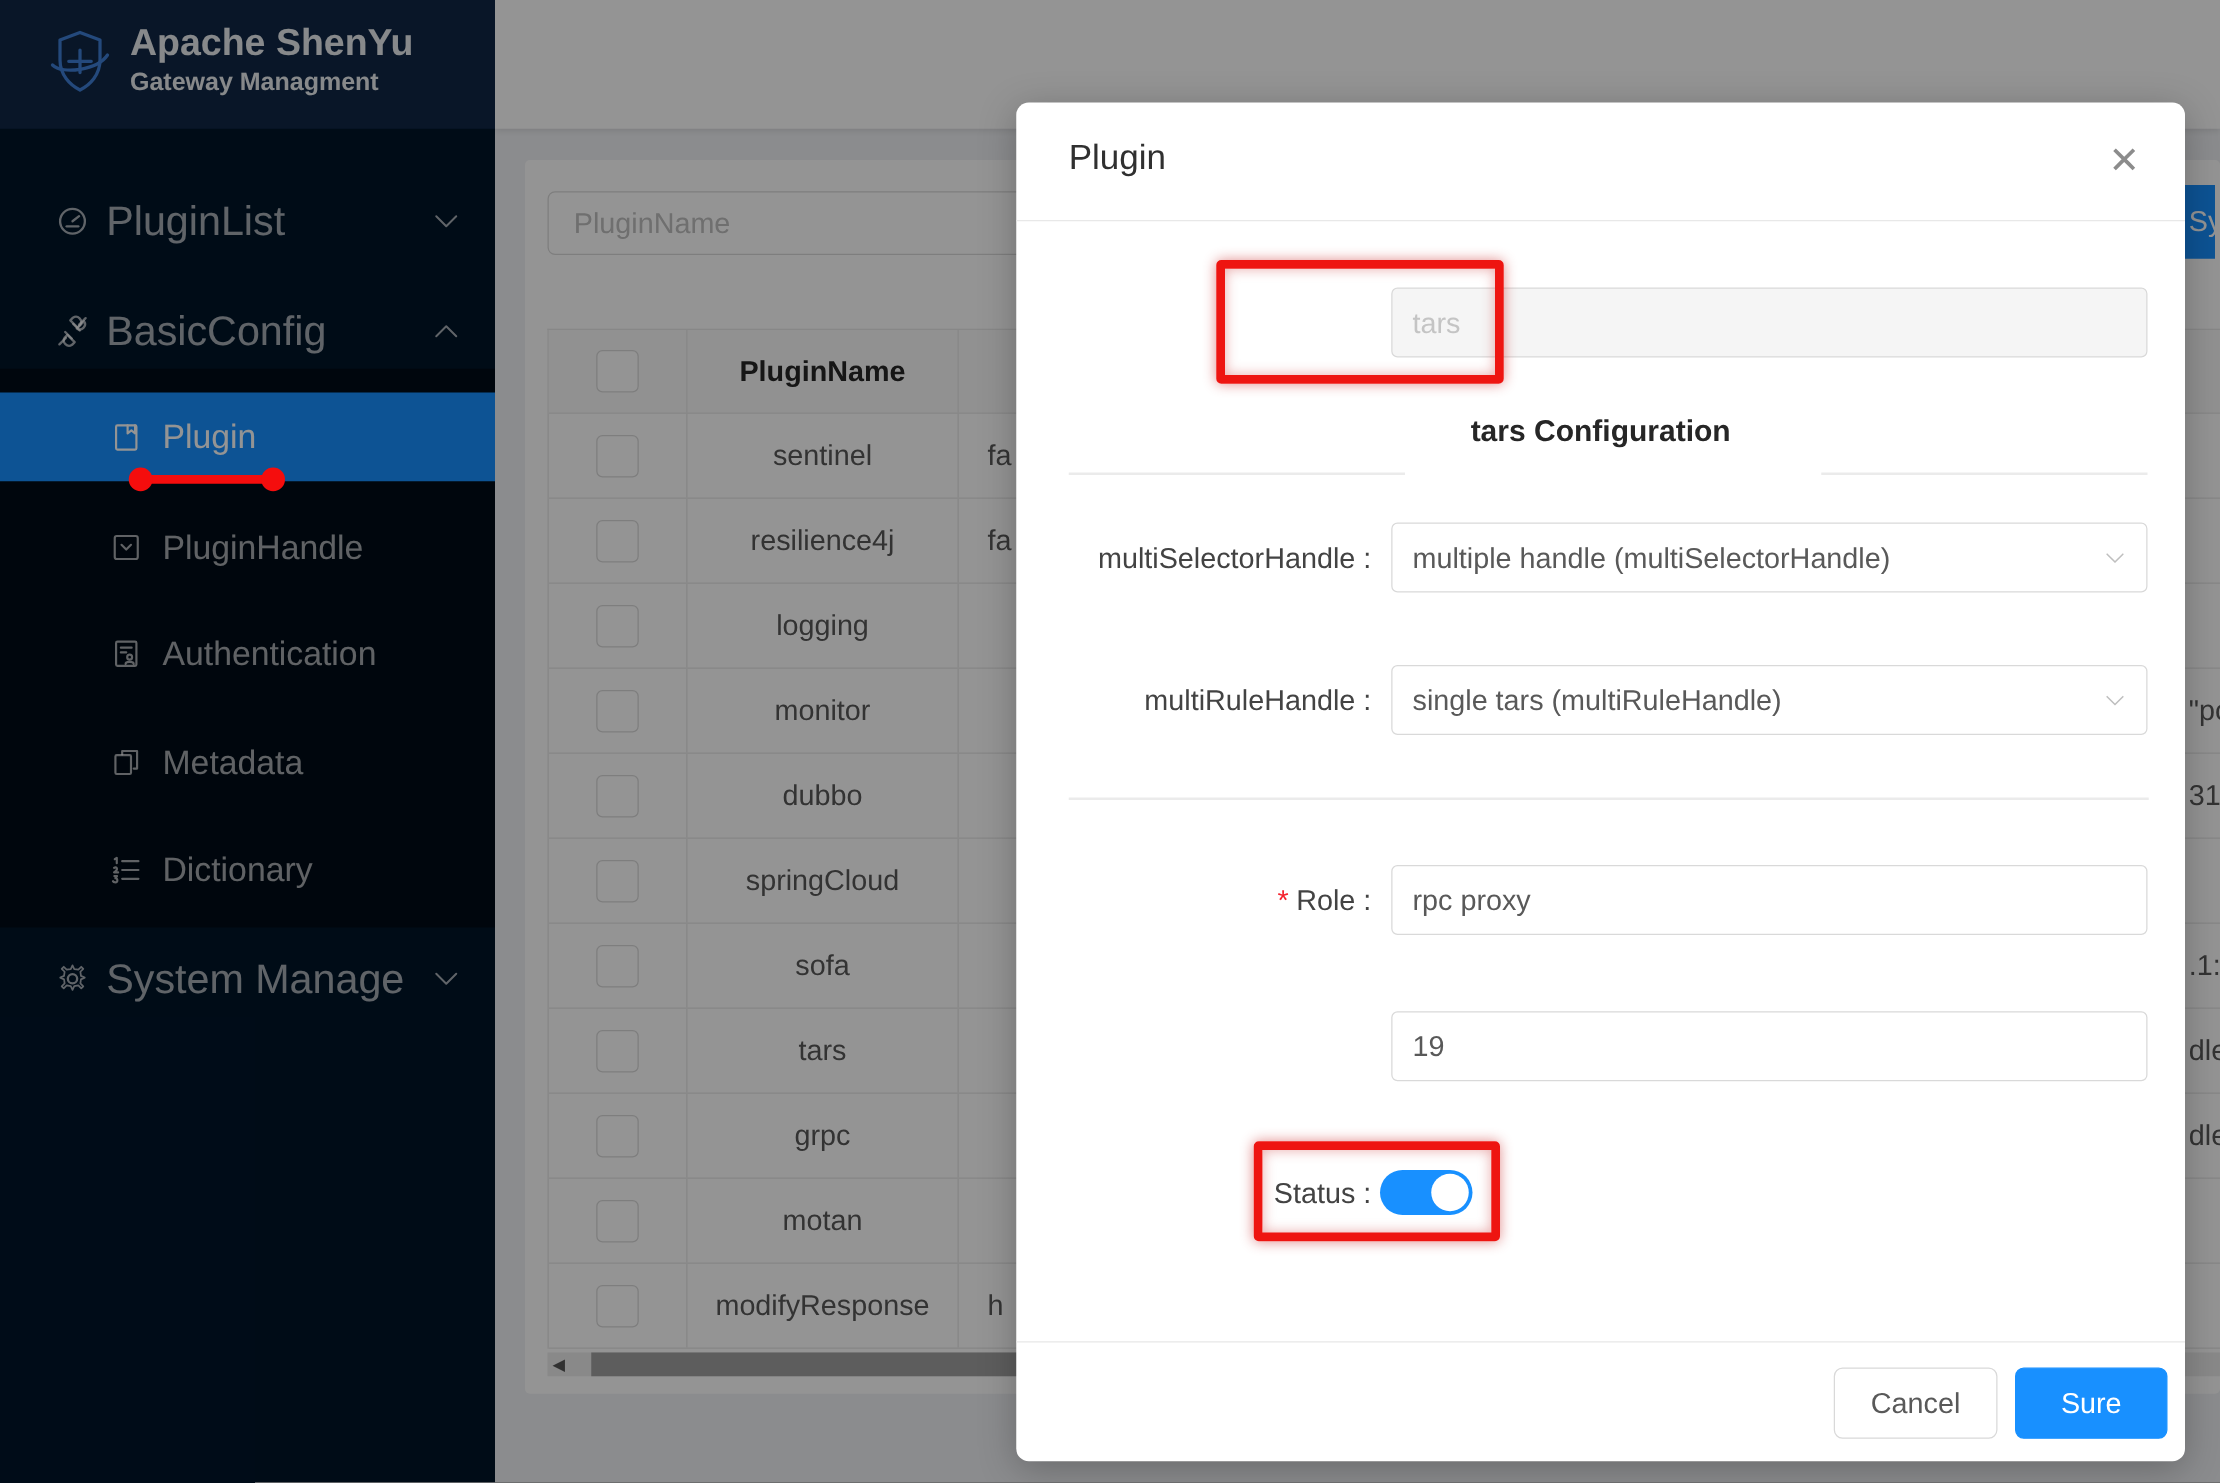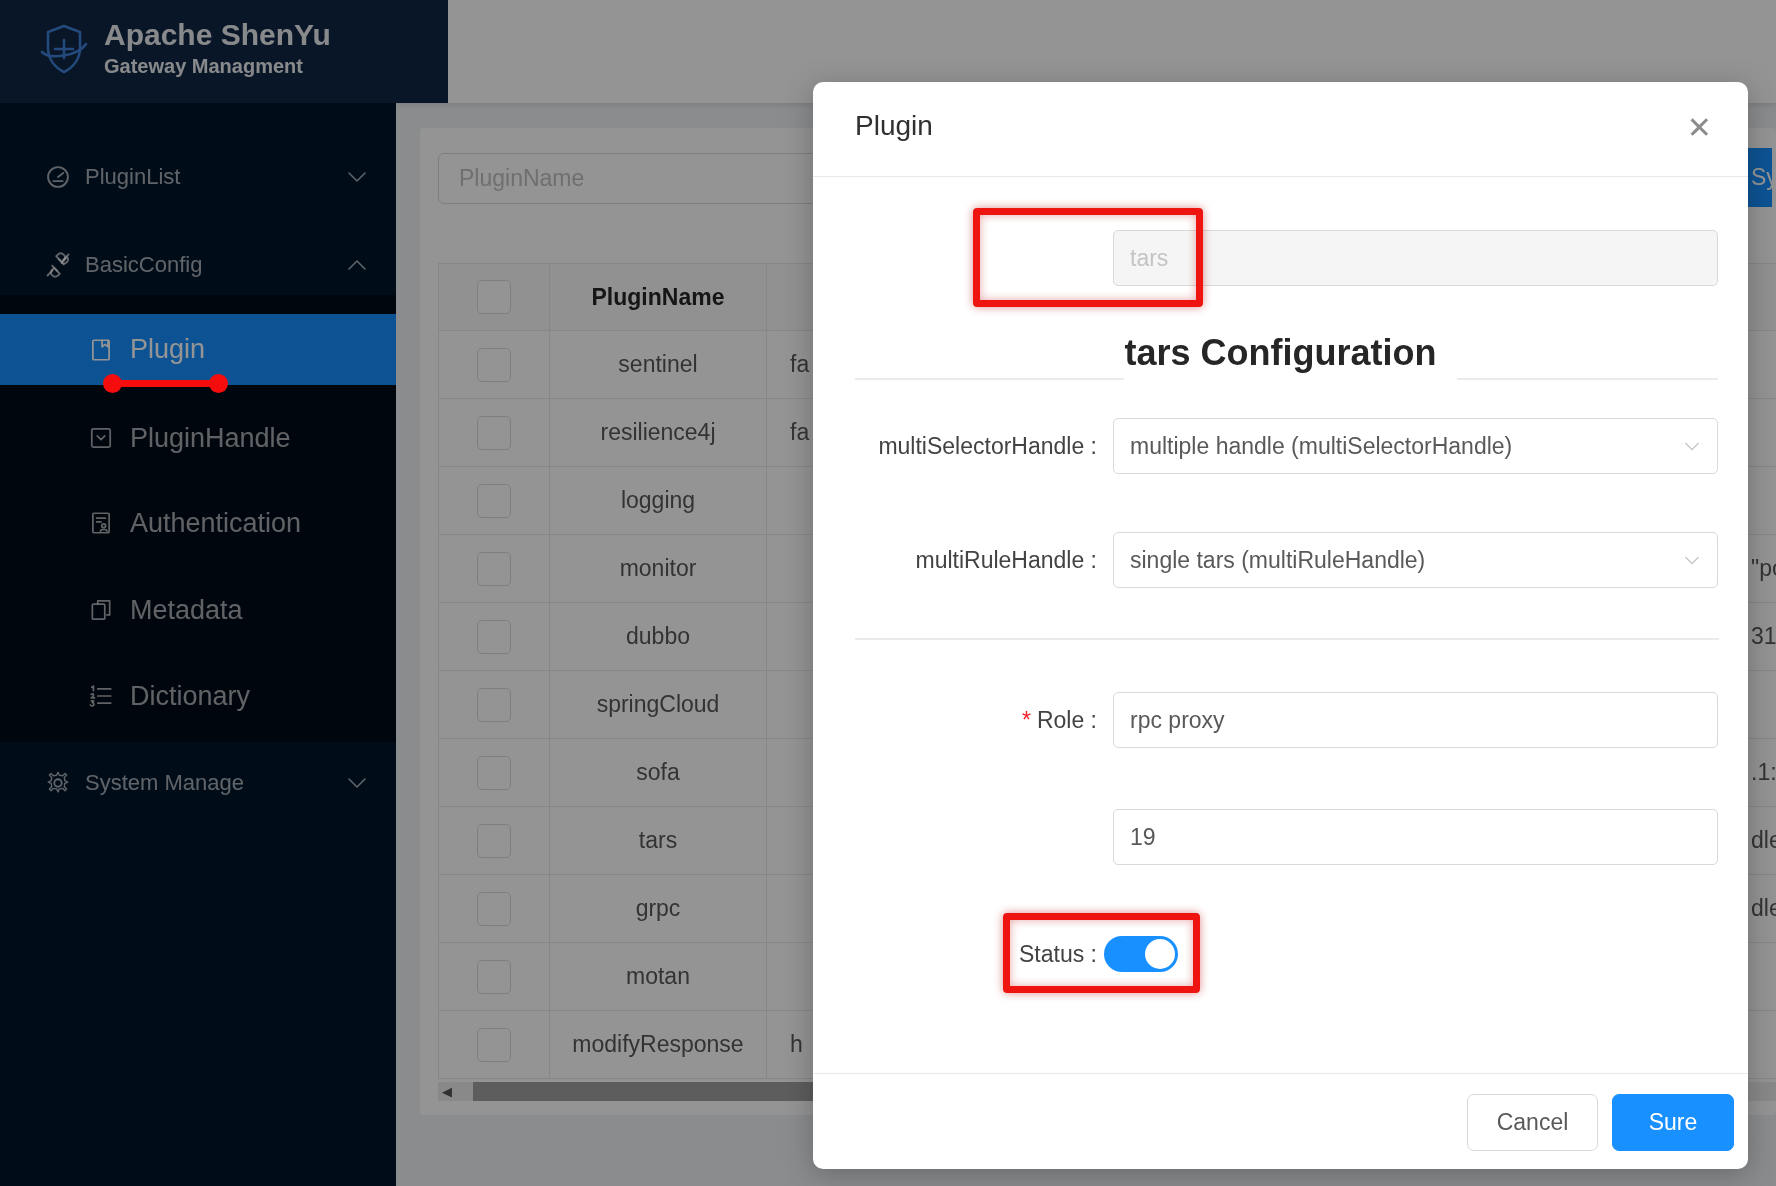--- a/index.html
+++ b/index.html
@@ -19,25 +19,25 @@
   .c-role{position:absolute;left:327px;top:0;width:120px;height:100%;border-left:1px solid #e8e8e8;display:flex;align-items:center;padding-left:23px;}
   .c-sliver{position:absolute;left:1312px;top:0;height:100%;display:flex;align-items:center;color:#595959;font-size:23px;white-space:nowrap;}
   .cb{position:absolute;left:38px;top:50%;margin-top:-17px;width:34px;height:34px;border:1.5px solid #d9d9d9;border-radius:5px;background:#fff;}
   .hscroll-track{position:absolute;left:18px;top:954px;width:1338px;height:19px;background:#ececec;}
   .hscroll-thumb{position:absolute;left:35px;top:0;width:1248px;height:19px;background:#a0a0a0;}
   .hscroll-arrow{position:absolute;left:4px;top:0;height:19px;line-height:19px;font-size:13px;color:#555;}
   .sync-sliver{position:absolute;left:1748px;top:148px;width:24px;height:59px;background:#1890ff;color:#fff;font-size:23px;line-height:59px;padding-left:3px;overflow:hidden;}
 
   
   .sidebar{position:absolute;left:0;top:0;width:396px;height:1186px;background:#001529;color:rgba(255,255,255,0.65);}
-  .logo{position:absolute;left:0;top:0;width:448px;height:103px;background:#112745;}
+  .logo{position:absolute;left:0;top:0;width:396px;height:103px;background:#112745;}
   .logo-txt{position:absolute;left:104px;top:18px;color:#e8ecef;}
   .logo-title{font-size:30px;font-weight:bold;line-height:34px;}
   .logo-sub{font-size:20px;font-weight:bold;line-height:28px;}
-  .mi{position:absolute;left:0;width:396px;height:66px;display:flex;align-items:center;font-size:22px;cursor:pointer;}
+  .mi{position:absolute;left:0;width:396px;height:66px;display:flex;align-items:center;font-size:33px;cursor:pointer;}
   .mi .ic{position:absolute;left:44px;width:28px;height:28px;}
   .mi .lb{position:absolute;left:85px;white-space:nowrap;}
   .mi .chev{position:absolute;left:346px;width:22px;height:14px;}
   .submenu{position:absolute;left:0;top:295px;width:396px;height:447px;background:#000c17;}
   .smi{position:absolute;left:0;width:396px;height:68px;display:flex;align-items:center;font-size:27px;cursor:pointer;}
   .smi .ic{position:absolute;left:88px;width:26px;height:26px;}
   .smi .lb{position:absolute;left:130px;white-space:nowrap;}
   .smi.sel{background:#1890ff;color:#fff;height:71px;}
   svg.ln{stroke:currentColor;fill:none;stroke-width:1.6;stroke-linecap:round;stroke-linejoin:round;}
 
@@ -48,21 +48,21 @@
   .m-head{position:absolute;left:0;top:0;width:100%;height:95px;border-bottom:1px solid #e8e8e8;}
   .m-title{position:absolute;left:42px;top:28px;font-size:28px;color:#303030;}
   .m-close{position:absolute;right:36px;top:28px;font-size:30px;color:#8c8c8c;cursor:pointer;}
   .f-label{position:absolute;left:0;width:284px;height:56px;line-height:56px;text-align:right;font-size:23px;color:#434343;white-space:nowrap;}
   .f-label .req{color:#f5222d;margin-right:6px;font-size:23px;}
   .f-input{position:absolute;left:300px;width:605px;height:56px;border:1px solid #d9d9d9;border-radius:5px;background:#fff;
     font-size:23px;color:#595959;line-height:54px;padding-left:16px;}
   .f-input.disabled{background:#f5f5f5;color:#c4c4c4;}
   .f-select .chev-d{position:absolute;right:16px;top:22px;width:18px;height:11px;color:#bfbfbf;}
   .div-line{position:absolute;height:2px;background:#ebebeb;}
-  .cfg-head{position:absolute;left:0;top:250px;width:100%;text-align:center;font-size:36px;font-weight:bold;color:#262626;}
+  .cfg-head{position:absolute;left:0;top:250px;width:100%;text-align:center;font-size:24px;font-weight:bold;color:#262626;}
   .switch{position:absolute;left:291px;top:854px;width:74px;height:36px;border-radius:18px;background:#1890ff;cursor:pointer;}
   .switch .knob{position:absolute;right:3px;top:3px;width:30px;height:30px;border-radius:50%;background:#fff;}
   .m-foot{position:absolute;left:0;top:991px;width:100%;height:96px;border-top:1px solid #e8e8e8;}
   .btn{position:absolute;top:20px;height:57px;border-radius:7px;font-size:23px;text-align:center;line-height:55px;cursor:pointer;}
   .btn.cancel{left:654px;width:131px;background:#fff;border:1px solid #d9d9d9;color:#595959;}
   .btn.sure{left:799px;width:122px;background:#1890ff;border:1px solid #1890ff;color:#fff;}
 
   
   .anno{position:absolute;z-index:30;border:7px solid #ee1511;border-radius:4px;box-shadow:0 0 10px rgba(190,0,0,.45), inset 0 0 10px rgba(190,0,0,.35);}
   .anno-line{position:absolute;z-index:30;background:#f50d0d;}

